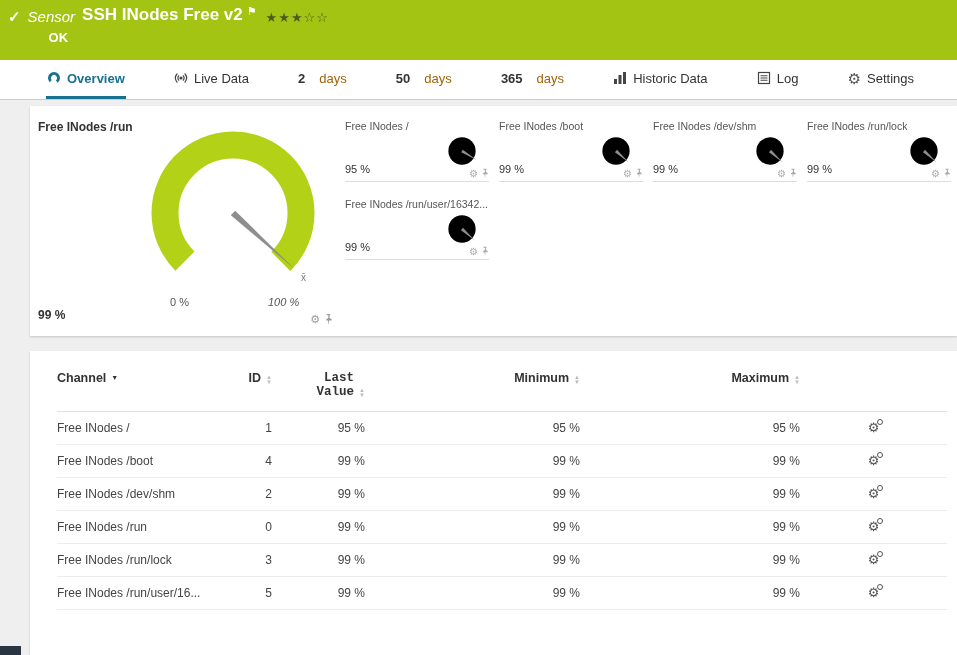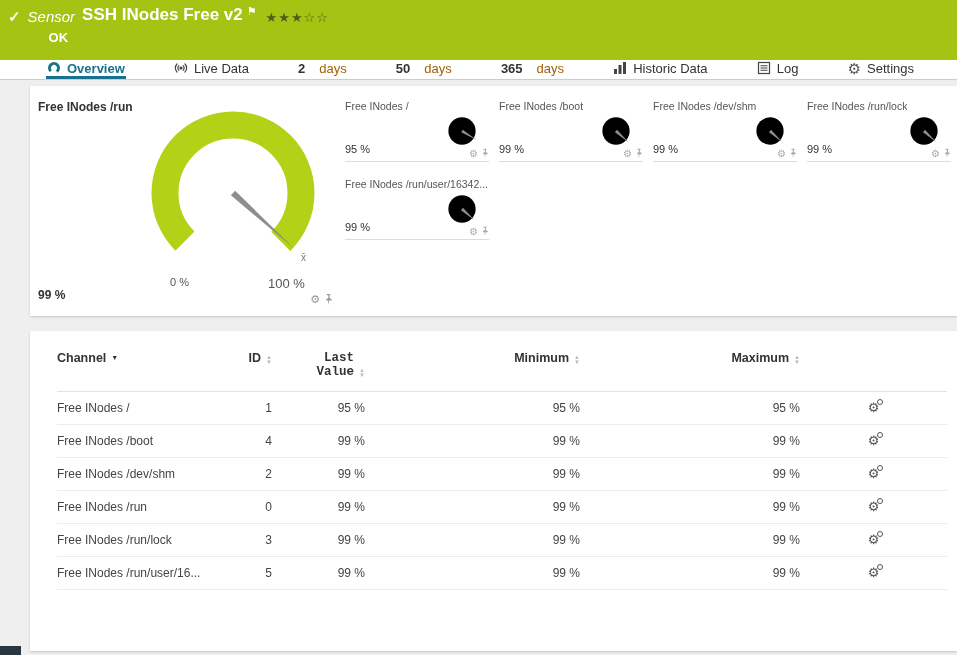--- a/index.html
+++ b/index.html
@@ -12,40 +12,40 @@
   
   .banner { background:#a3c413; height:60px; color:#fff; display:flex; padding:5px 0 0 8px; }
   .chk { font-size:15px; font-weight:bold; margin:3px 7px 0 0; }
   .title-line { display:flex; align-items:flex-end; }
   .kind { font-style:italic; font-size:15px; }
   .sensor-title { font-size:17px; font-weight:bold; margin-left:7px; }
   .flag { font-size:11px; margin-left:4px; align-self:flex-start; cursor:pointer; }
   .stars { color:#4e5a22; font-size:13px; margin-left:9px; letter-spacing:1px; cursor:pointer; }
   .status-ok { font-size:13px; font-weight:bold; margin:5px 0 0 21px; }
   
-  .tabs { background:#fff; height:20px; display:flex; align-items:stretch; justify-content:space-between;
+  .tabs { background:#fff; height:40px; display:flex; align-items:stretch; justify-content:space-between;
           padding:0 42px 0 46px; border-bottom:1px solid #ccc; }
   .tab { display:flex; align-items:center; gap:6px; font-size:13px; color:#333; cursor:pointer;
          border-bottom:3px solid transparent; padding:0 1px; }
   .tab.active { color:#17718f; font-weight:bold; border-bottom-color:#17718f; }
   .tab svg { display:block; }
   .days-num { font-weight:bold; color:#333; }
   .days-lbl { color:#a16207; margin-left:8px; }
   .gear-glyph { font-size:15px; color:#555; line-height:1; }
   
   .content { padding:6px 0 0 30px; }
   .panel { background:#fff; box-shadow:0 1px 2px rgba(0,0,0,0.18); }
   .gauges-panel { height:230px; display:flex; margin-bottom:15px; }
   .main-gauge { width:315px; position:relative; flex:none; }
   .g-title { position:absolute; top:14px; left:8px; font-size:12px; font-weight:bold; color:#333; }
   .main-svg { position:absolute; left:118px; top:22px; }
   .g-arc { fill:none; stroke:#b3d117; }
   .needle { fill:#8e8e8e; }
   .scale-min { position:absolute; left:140px; top:190px; font-size:11px; color:#555; }
-  .scale-max { position:absolute; left:238px; top:190px; font-size:13px; color:#555; }
+  .scale-max { position:absolute; left:238px; top:190px; font-size:11px; color:#555;font-style:italic; }
   .g-marker { position:absolute; left:271px; top:166px; font-size:10px; color:#777; }
   .g-value { position:absolute; left:8px; bottom:14px; font-size:12px; font-weight:bold; color:#333; }
   .mini-icons { position:absolute; right:12px; bottom:10px; display:flex; gap:4px; align-items:center; color:#9a9a9a; }
   .mini-icons .gear-sm { font-size:11px; line-height:1; cursor:pointer; }
   .mini-icons svg { cursor:pointer; }
   .small-gauges { flex:1; display:flex; flex-wrap:wrap; align-content:flex-start; padding-top:14px; gap:16px 10px; }
   .sg-cell { width:144px; height:62px; position:relative; border-bottom:1px solid #ddd; }
   .sg-title { position:absolute; top:0; left:0; font-size:10.5px; color:#555; white-space:nowrap; overflow:hidden; max-width:144px; }
   .sg-svg { position:absolute; right:4px; top:11px; }
   .sg-value { position:absolute; left:0; bottom:6px; font-size:11px; color:#333; }

